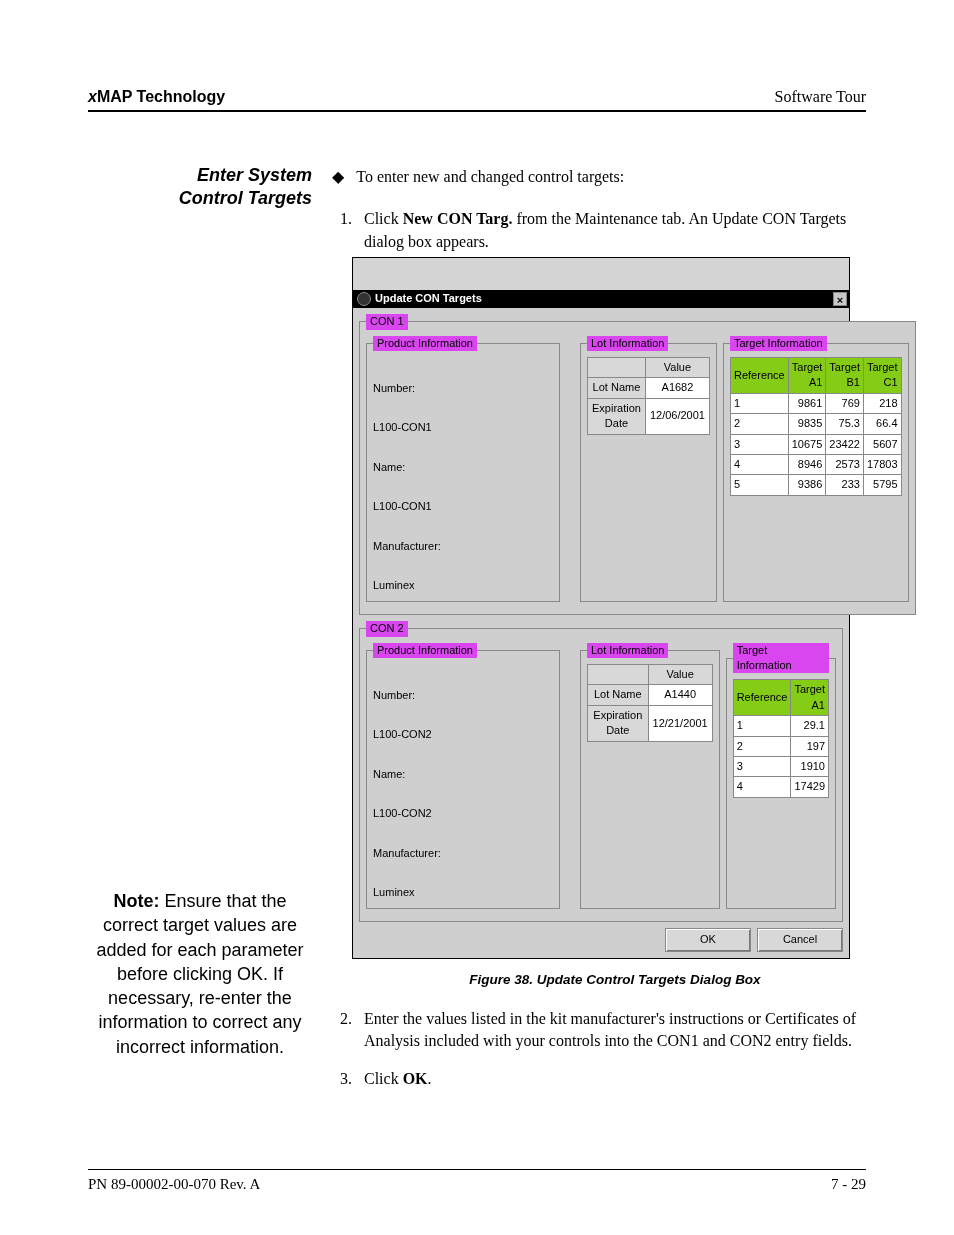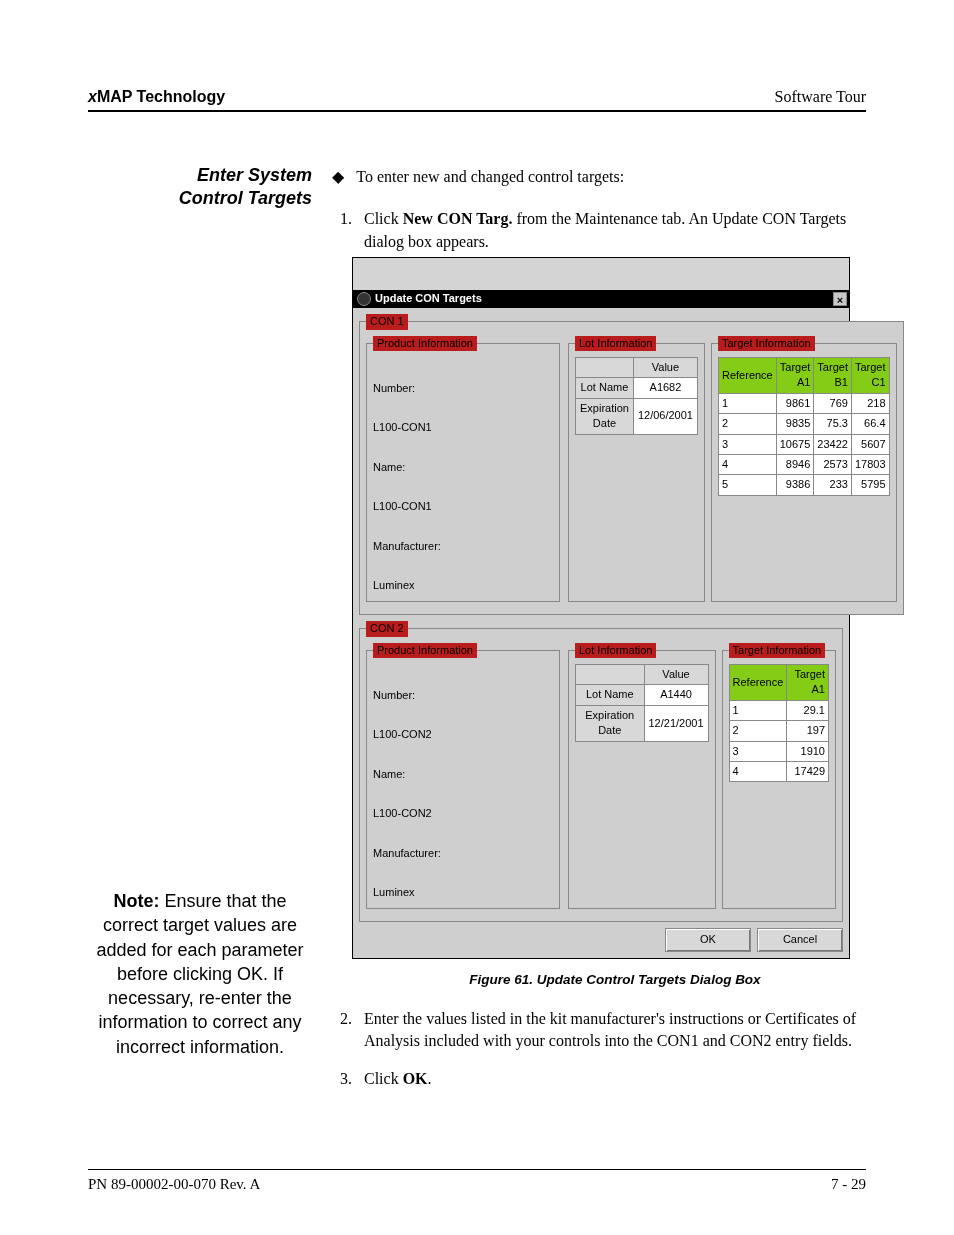--- a/index.html
+++ b/index.html
@@ -135,25 +135,25 @@
   fieldset {
     border: 1px solid #888;
     margin: 0 0 6px 0;
     padding: 6px;
     background: #cfcfcf;
   }
   legend {
     padding: 0 4px;
     font-size: 11px;
     color: #000;
-    background: #b91c1c;
+    background: #d946ef;
   }
   .con-grid {
     display: flex;
-    gap: 8px;
+    gap: 20px;
   }
   .pi {
     width: 180px;
   }
   .pi-row { margin-bottom: 2px; margin-top: 24px; }
   .ri {
     flex: 1;
     display: flex;
     gap: 6px;
   }
@@ -408,21 +408,21 @@
 
                 <div class="btn-row">
                   <div class="btn">OK</div>
                   <div class="btn">Cancel</div>
                 </div>
 
               </div>
             </div>
           </div>
 
-          <div class="fig-caption">Figure 61.  Update Control Targets Dialog Box</div>
+          <div class="fig-caption">Figure 38.  Update Control Targets Dialog Box</div>
         </li>
 
         <li>
           <span>Enter the values listed in the kit manufacturer's instructions or Certificates of Analysis included with your controls into the CON1 and CON2 entry fields.</span>
         </li>
         <li>
           <span>Click </span><span class="bold">OK</span><span>.</span>
         </li>
       </ol>
     </div>

